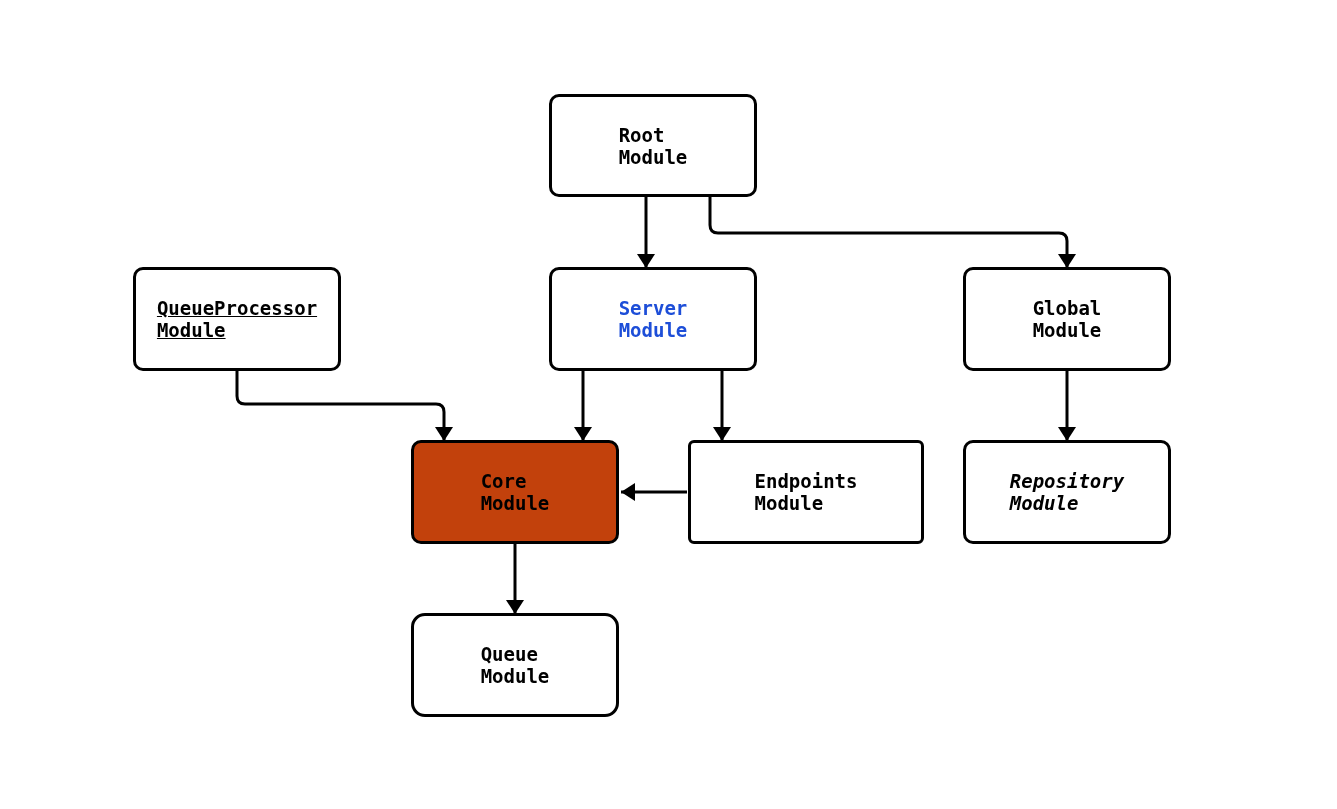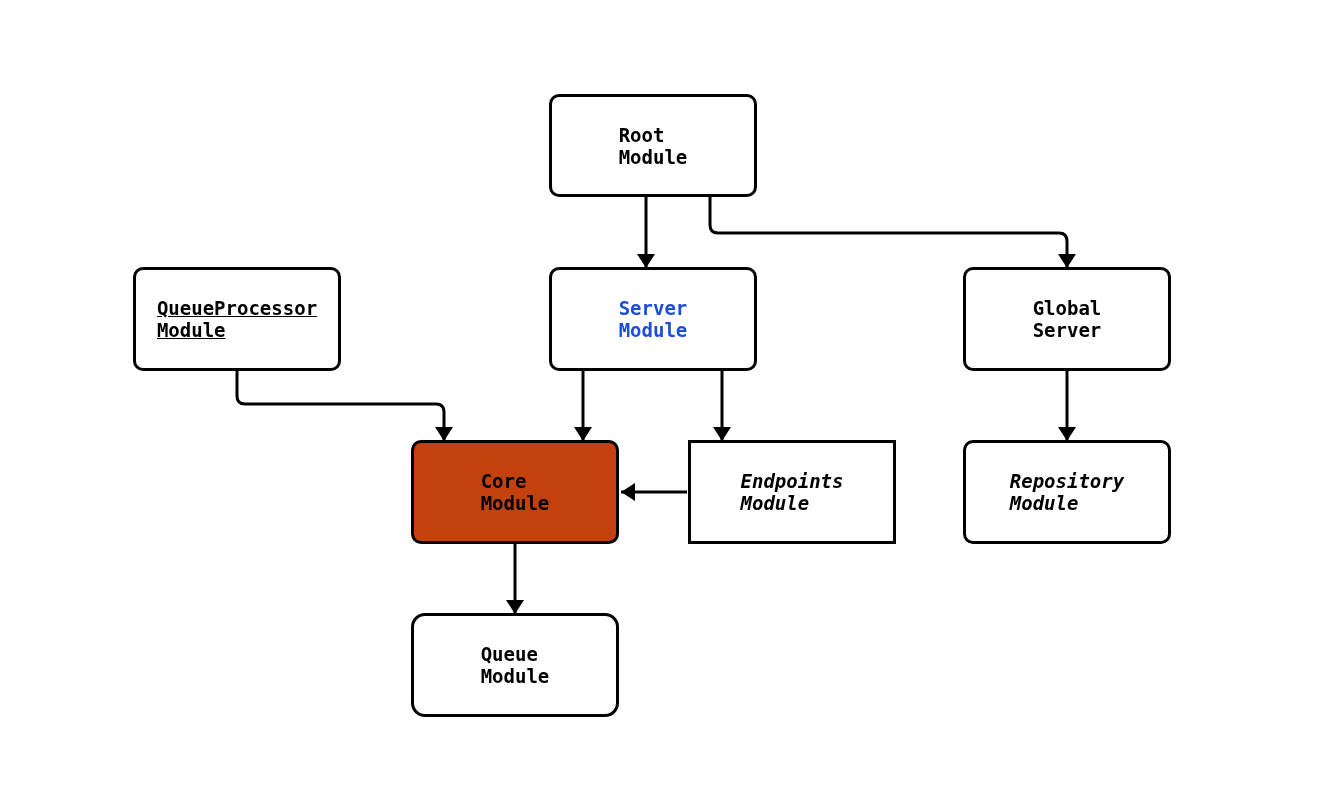--- a/index.html
+++ b/index.html
@@ -83,27 +83,27 @@
       <div class="node" style="left: 133px; top: 267px; width: 208px; height: 104px; background: rgb(255, 255, 255); border-color: rgb(0, 0, 0); border-width: 3px; border-radius: 10px;">
         <span class="node-label" style="color: rgb(0, 0, 0); text-decoration: underline;">QueueProcessor
 Module</span>
       </div>
       <div class="node" style="left: 549px; top: 267px; width: 208px; height: 104px; background: rgb(255, 255, 255); border-color: rgb(0, 0, 0); border-width: 3px; border-radius: 10px;">
         <span class="node-label" style="color: #1d4ed8;">Server
 Module</span>
       </div>
       <div class="node" style="left: 963px; top: 267px; width: 208px; height: 104px; background: rgb(255, 255, 255); border-color: rgb(0, 0, 0); border-width: 3px; border-radius: 10px;">
         <span class="node-label" style="color: rgb(0, 0, 0);">Global
-Server</span>
+Module</span>
       </div>
       <div class="node" style="left: 411px; top: 440px; width: 208px; height: 104px; background: #c2410c; border-color: rgb(0, 0, 0); border-width: 3px; border-radius: 10px;">
         <span class="node-label" style="color: rgb(0, 0, 0);">Core
 Module</span>
       </div>
-      <div class="node" style="left: 688px; top: 440px; width: 208px; height: 104px; background: rgb(255, 255, 255); border-color: rgb(0, 0, 0); border-width: 3px; border-radius: 0; font-style: italic;">
+      <div class="node" style="left: 688px; top: 440px; width: 236px; height: 104px; background: rgb(255, 255, 255); border-color: rgb(0, 0, 0); border-width: 3px; border-radius: 6px;">
         <span class="node-label" style="color: rgb(0, 0, 0);">Endpoints
 Module</span>
       </div>
       <div class="node" style="left: 963px; top: 440px; width: 208px; height: 104px; background: rgb(255, 255, 255); border-color: rgb(0, 0, 0); border-width: 3px; border-radius: 10px; font-style: italic;">
         <span class="node-label" style="color: rgb(0, 0, 0);">Repository
 Module</span>
       </div>
       <div class="node" style="left: 411px; top: 613px; width: 208px; height: 104px; background: rgb(255, 255, 255); border-color: rgb(0, 0, 0); border-width: 3px; border-radius: 14px;">
         <span class="node-label" style="color: rgb(0, 0, 0);">Queue
 Module</span>

